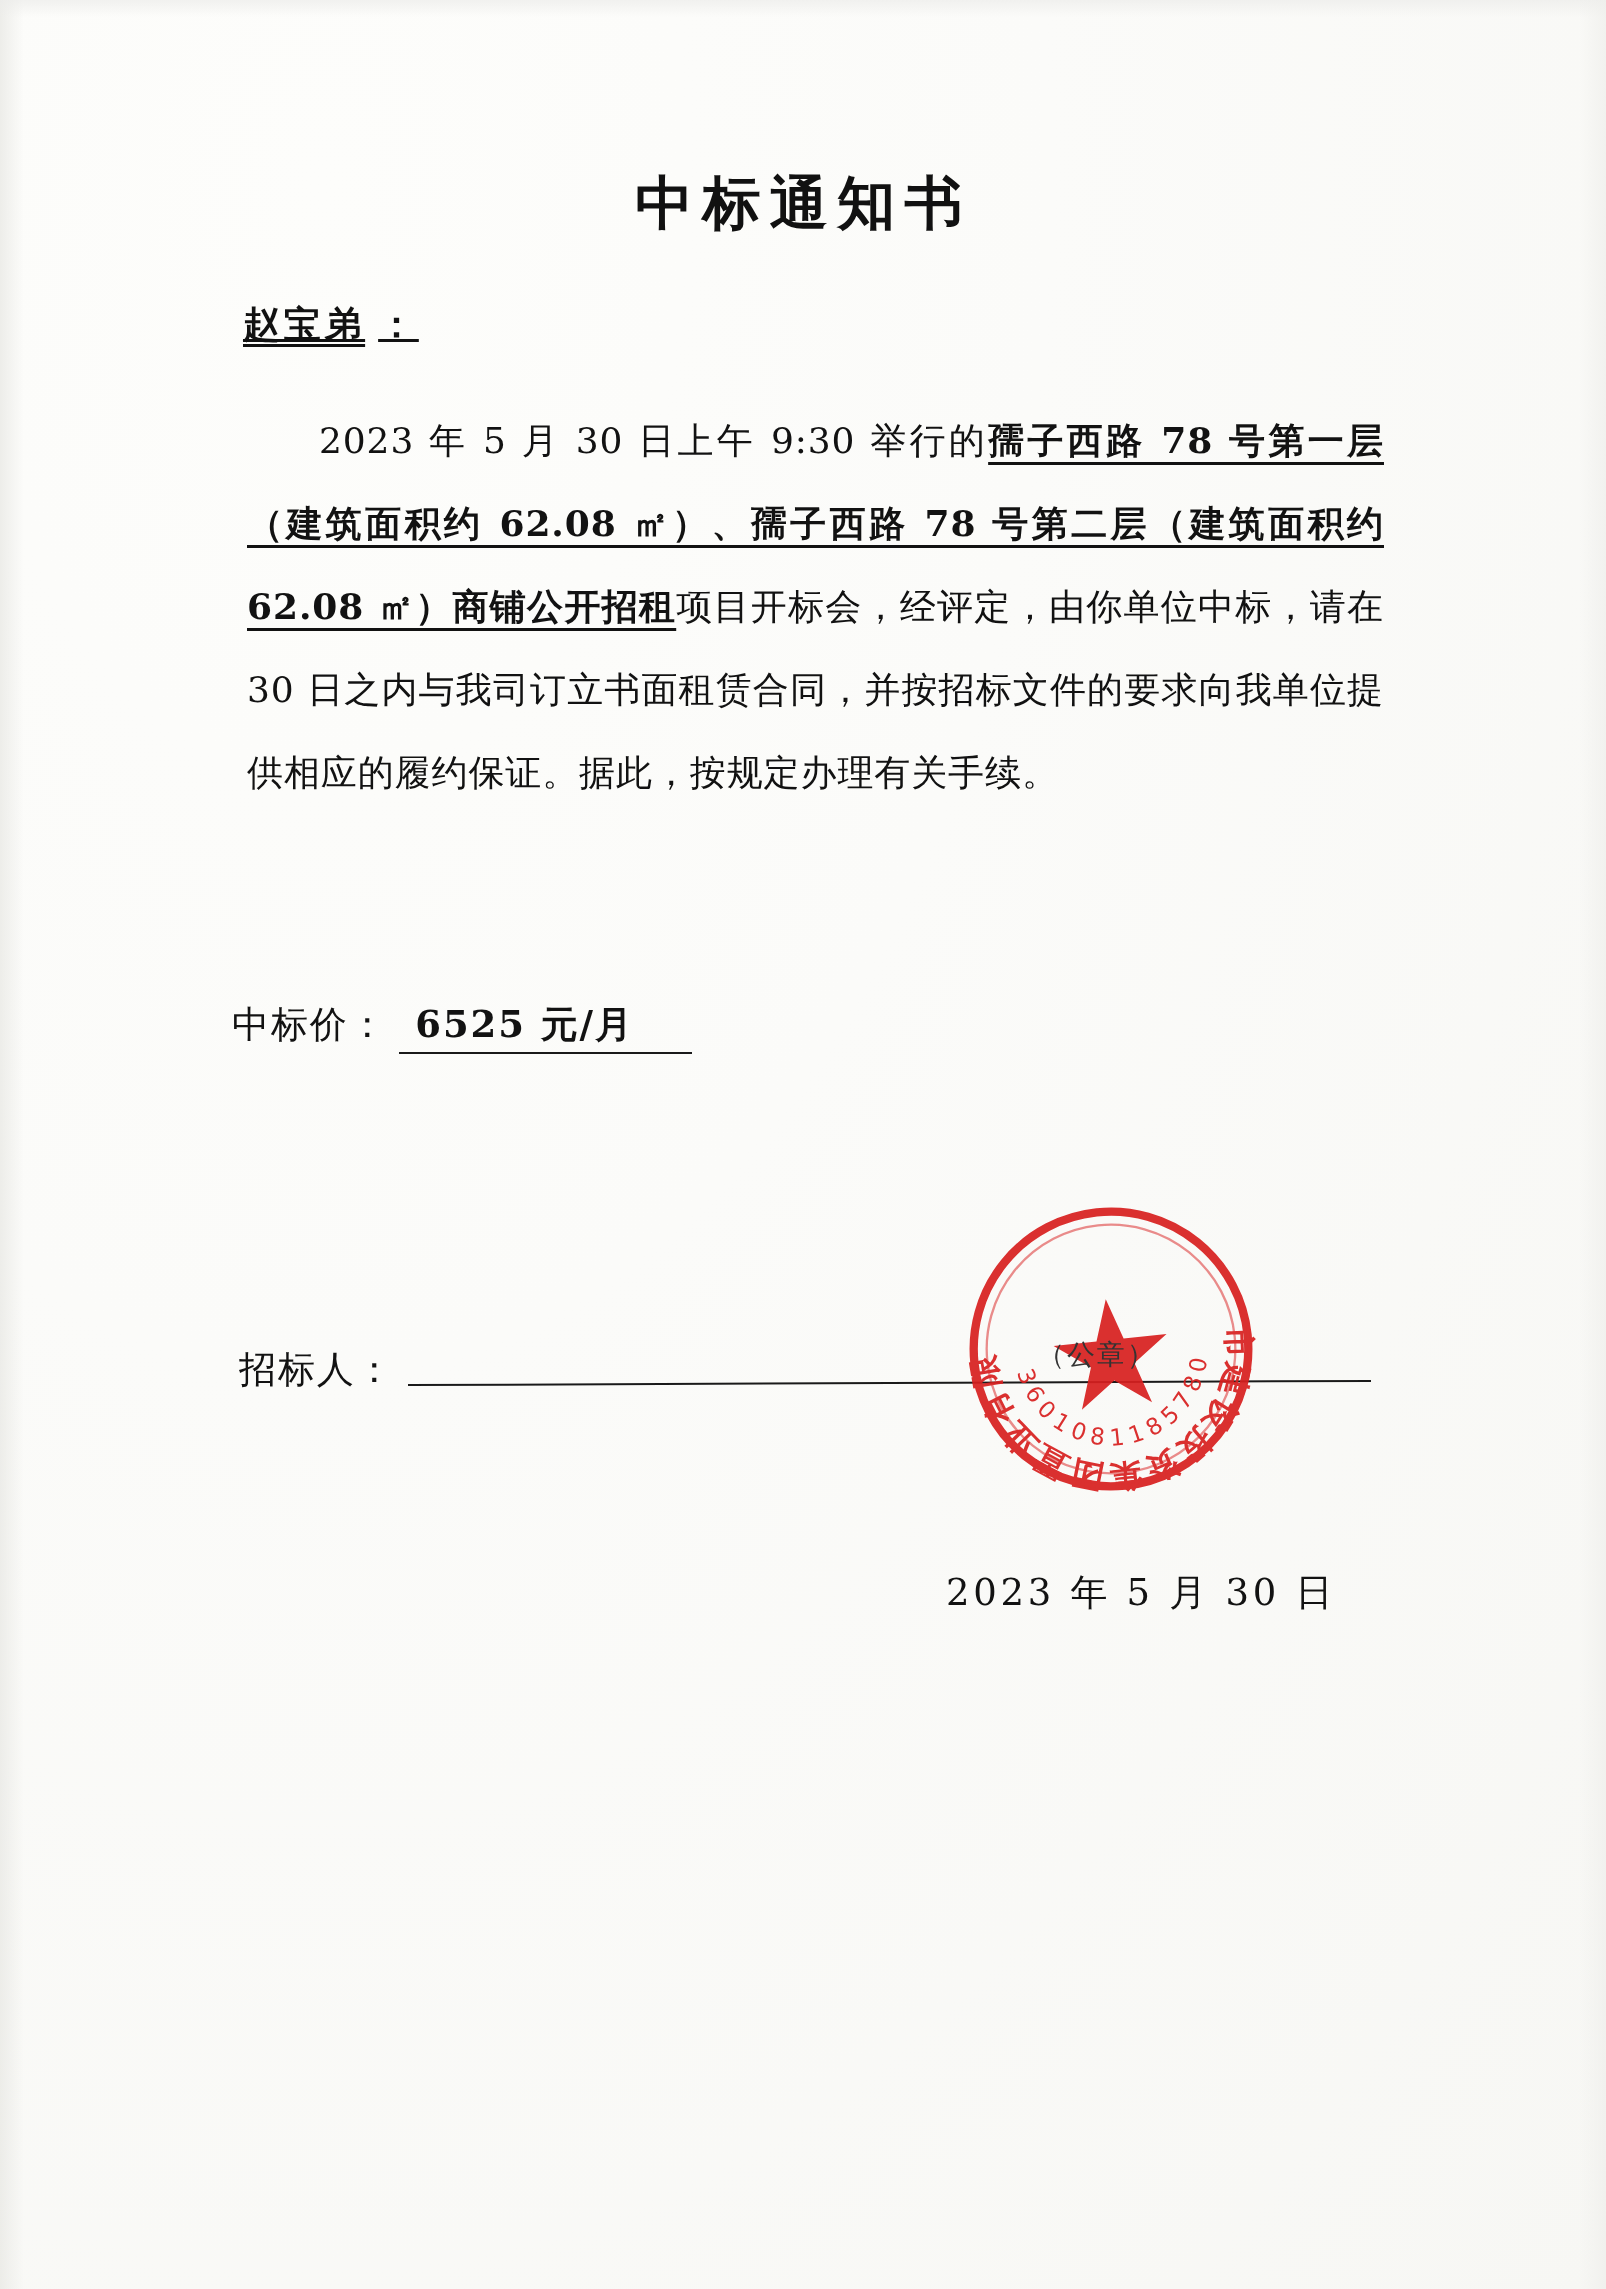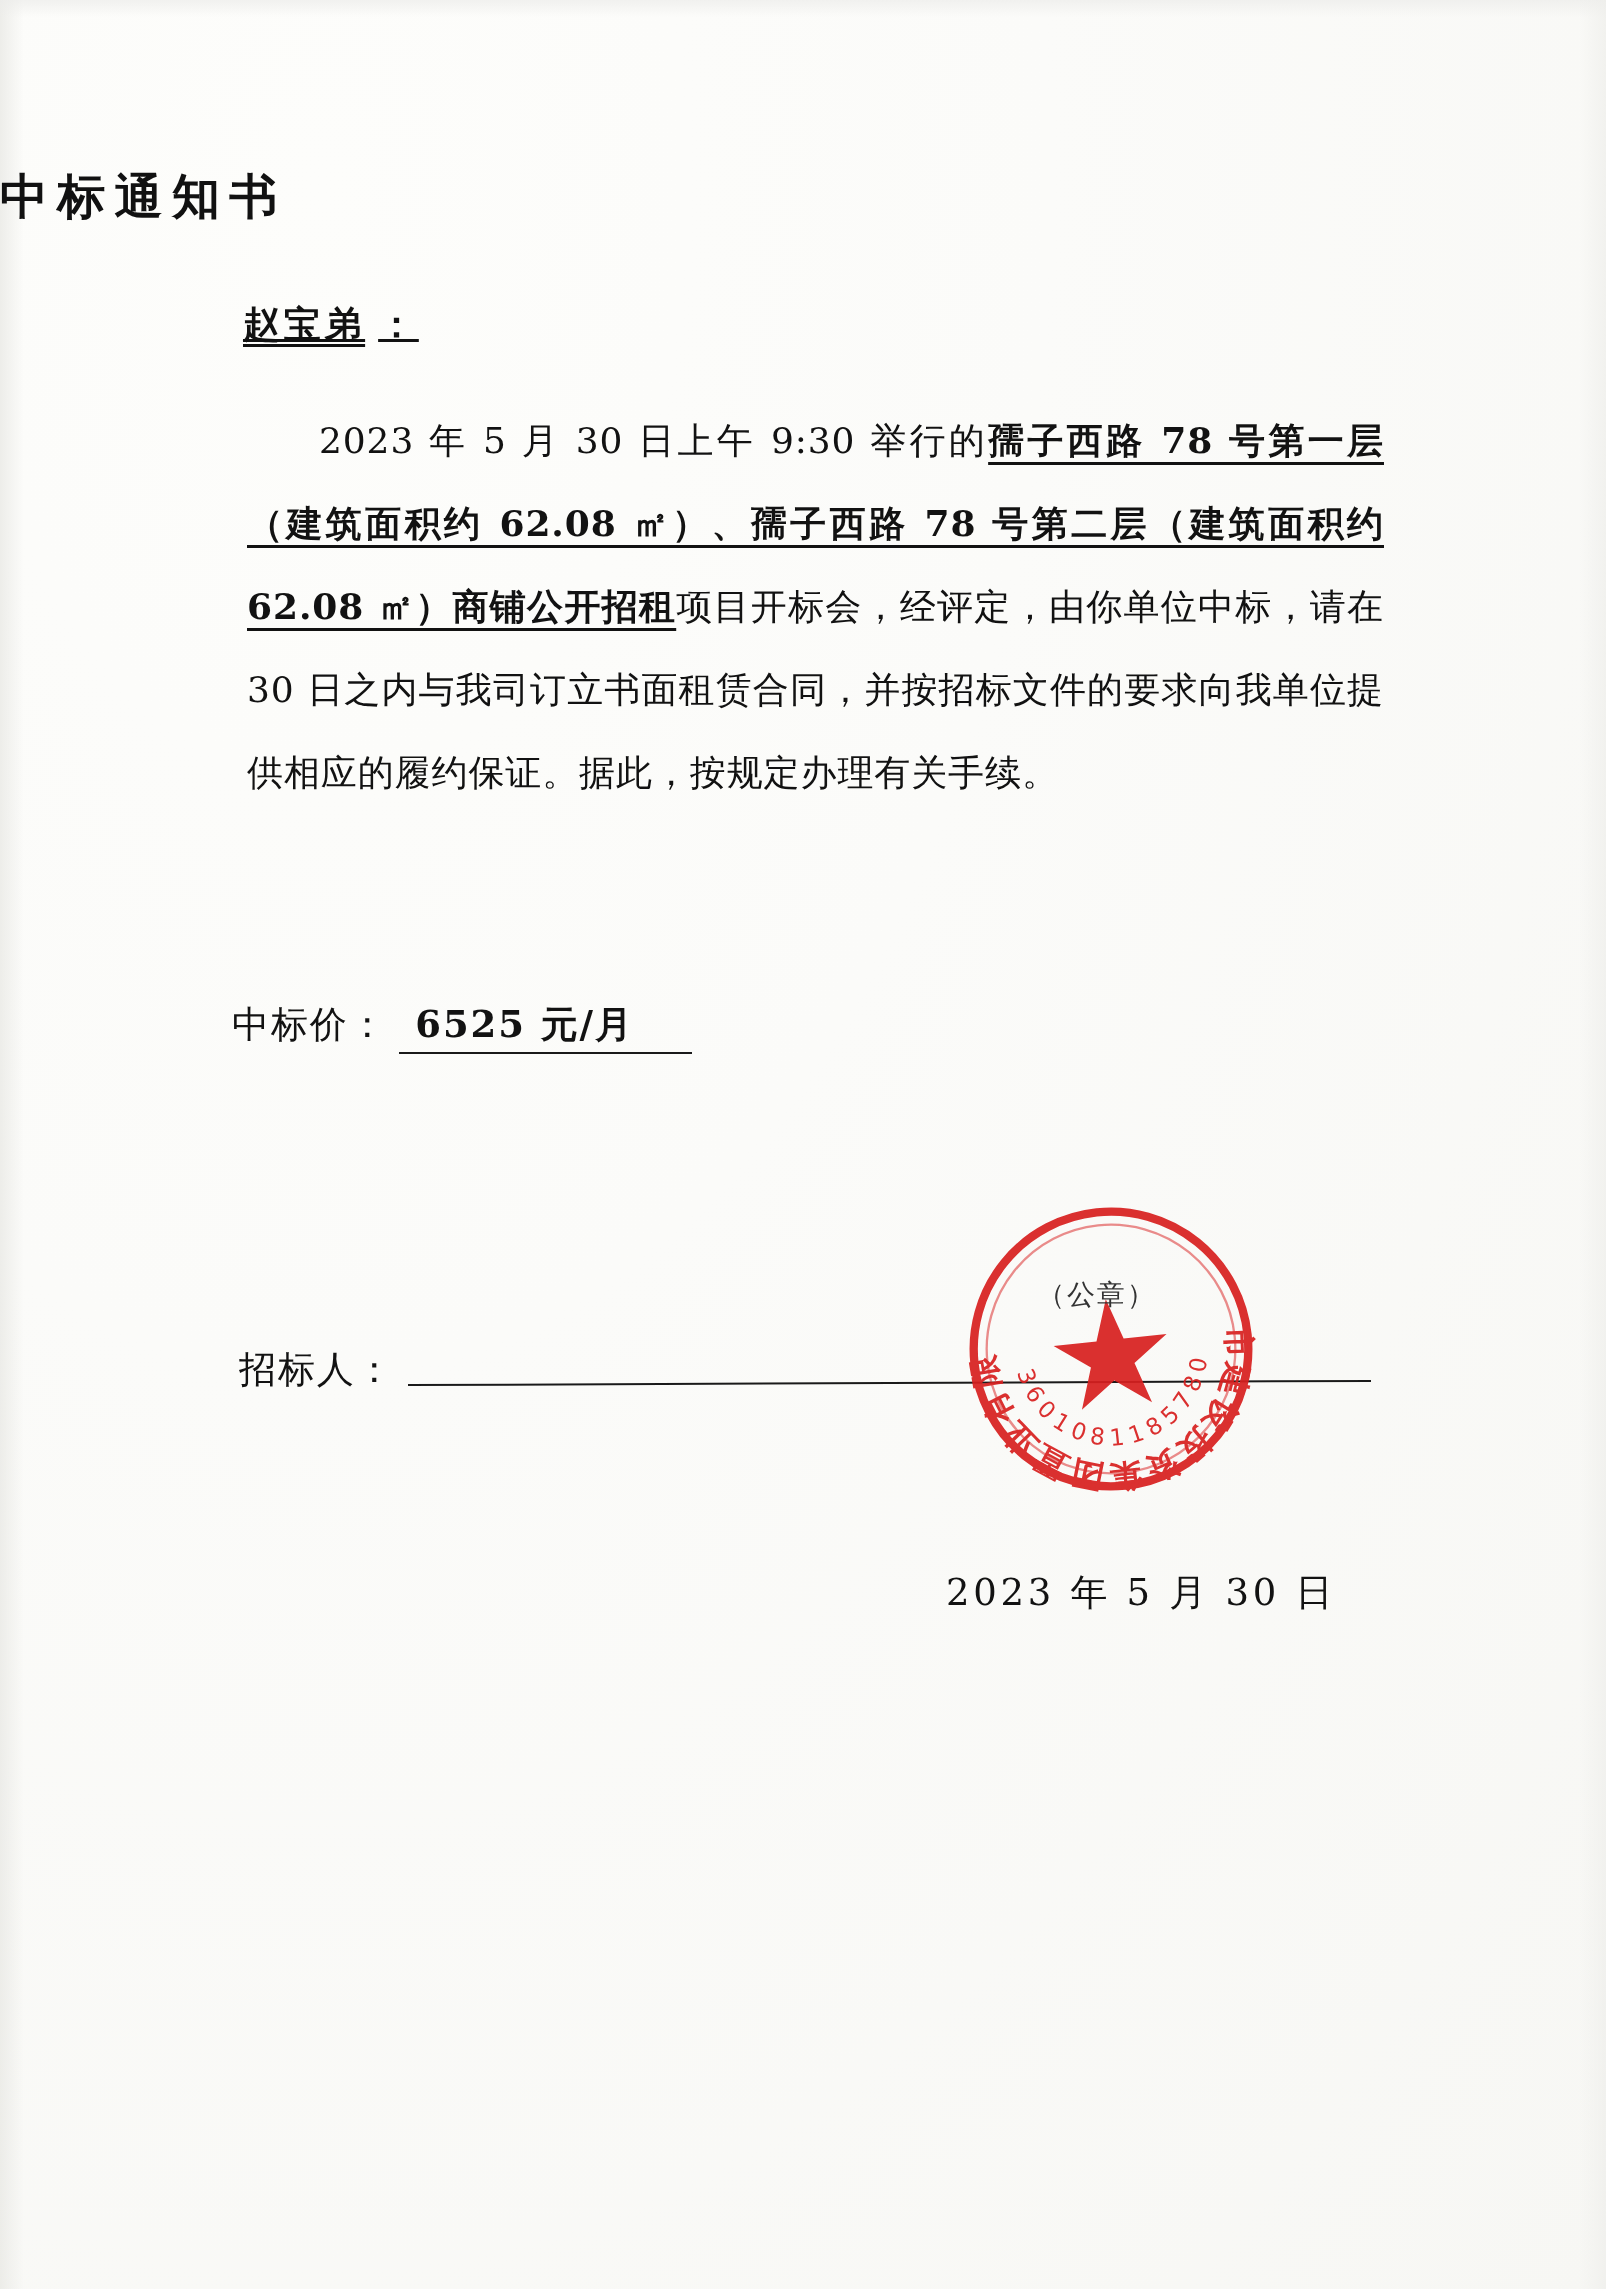--- a/index.html
+++ b/index.html
@@ -39,22 +39,22 @@
     right: 0; top: 0; bottom: 0; width: 28px;
     background: linear-gradient(to left, #eeeeeb 0%, rgba(255,255,255,0) 100%);
     opacity: .7;
   }
 
   .doc-title {
     position: absolute;
     top: 165px;
     left: 0;
     width: 100%;
-    text-align: left;
-    font-size: 48px;
+    text-align: center;
+    font-size: 58px;
     font-weight: 700;
     letter-spacing: 9.3px;
     font-family: "DejaVu Serif", "Liberation Serif", serif;
     color: #111;
   }
 
   .addressee {
     position: absolute;
     left: 243px;
     top: 300px;
@@ -142,21 +142,21 @@
     top: 1195px;
     width: 308px;
     height: 308px;
     transform: rotate(-6deg);
     opacity: .92;
   }
   .seal svg { display: block; width: 100%; height: 100%; }
   .seal-text-note {
     position: absolute;
     left: 1037px;
-    top: 1276px;
+    top: 1336px;
     font-size: 28px;
     color: #333;
     letter-spacing: 1.9px;
     z-index: 5;
   }
 </style>
 </head>
 <body>
 
 <div class="page">

